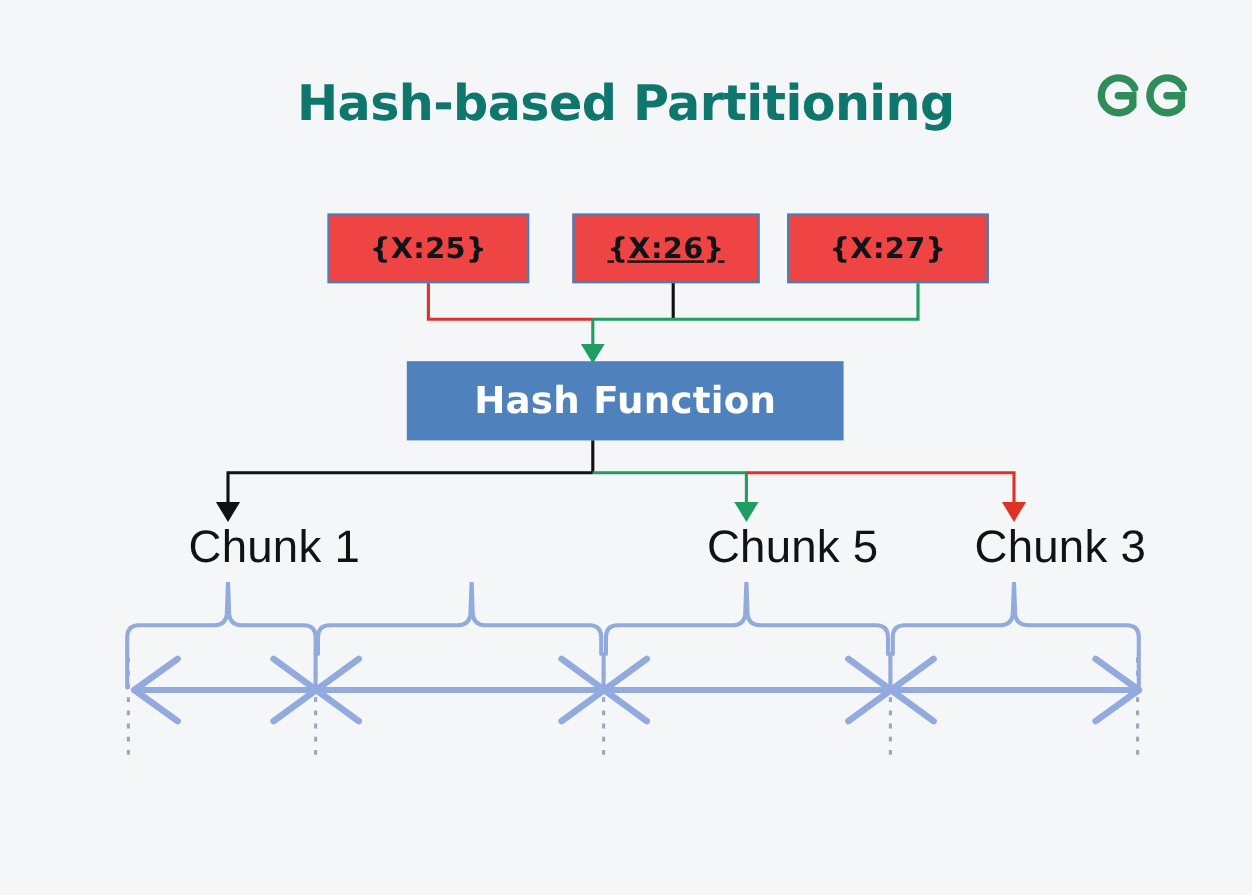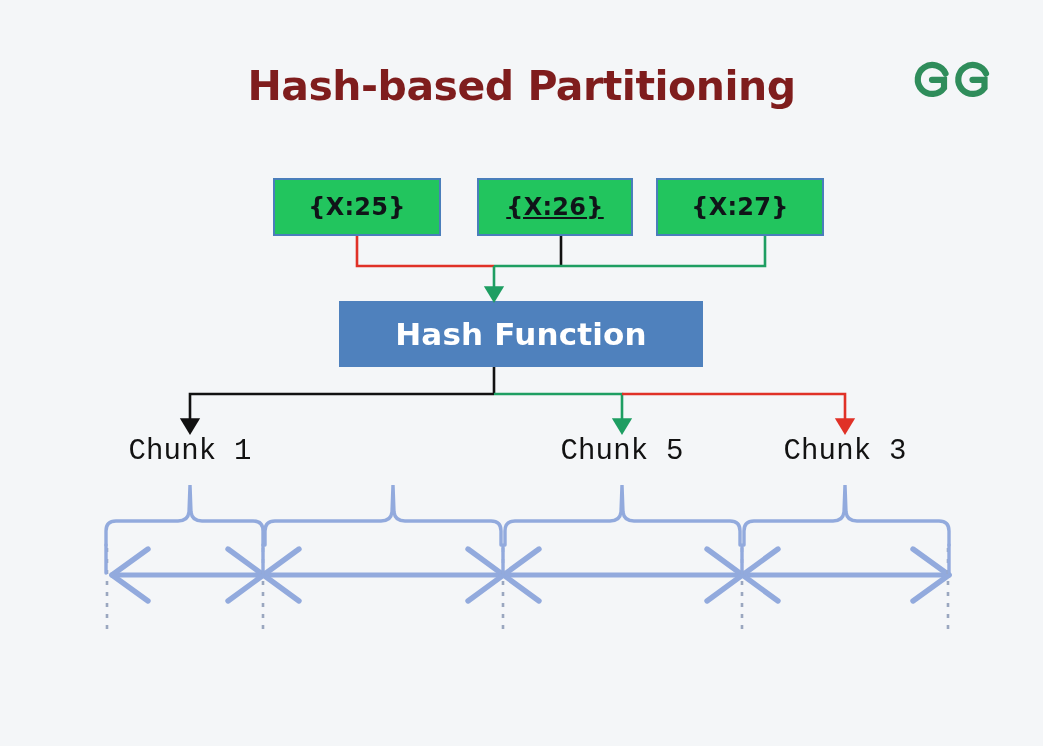--- a/index.html
+++ b/index.html
@@ -26,35 +26,35 @@
   .page-title {
     position: absolute;
     left: 0;
     top: 64px;
     width: 1043px;
     text-align: center;
     font-family: "DejaVu Sans", sans-serif;
     font-size: 41px;
     font-weight: 700;
     letter-spacing: -0.5px;
-    color: #7f1d1d;
+    color: #0f766e;
     line-height: 1.1;
   }
   .logo {
     position: absolute;
     left: 912px;
     top: 52px;
     width: 92px;
     height: 54px;
   }
   .key-box {
     position: absolute;
     box-sizing: border-box;
     border: 2.5px solid #4a7ebb;
-    background: #22c55e;
+    background: #ef4444;
     display: flex;
     align-items: center;
     justify-content: center;
     font-family: "DejaVu Sans", sans-serif;
     font-size: 24px;
     font-weight: 600;
     color: #101418;
     letter-spacing: 0.3px;
   }
   #key-box-0 { left: 273px; top: 178px; width: 168px; height: 58px; }
@@ -75,23 +75,23 @@
     font-size: 31px;
     font-weight: 700;
     color: #ffffff;
     letter-spacing: 0.2px;
     margin-left: 27px;
   }
   .chunk-label {
     position: absolute;
     top: 435px;
     width: 220px;
-    text-align: center;
-    font-family: Liberation Mono, monospace;
-    font-size: 29px;
+    text-align: right;
+    font-family: Liberation Sans, sans-serif;
+    font-size: 38px;
     font-weight: 400;
     color: #121212;
     letter-spacing: 0.2px;
   }
   #chunk-label-0 { left: 80px; }
   #chunk-label-1 { left: 283px; }
   #chunk-label-2 { left: 512px; }
   #chunk-label-3 { left: 735px; }
 
   svg { display: block; }

